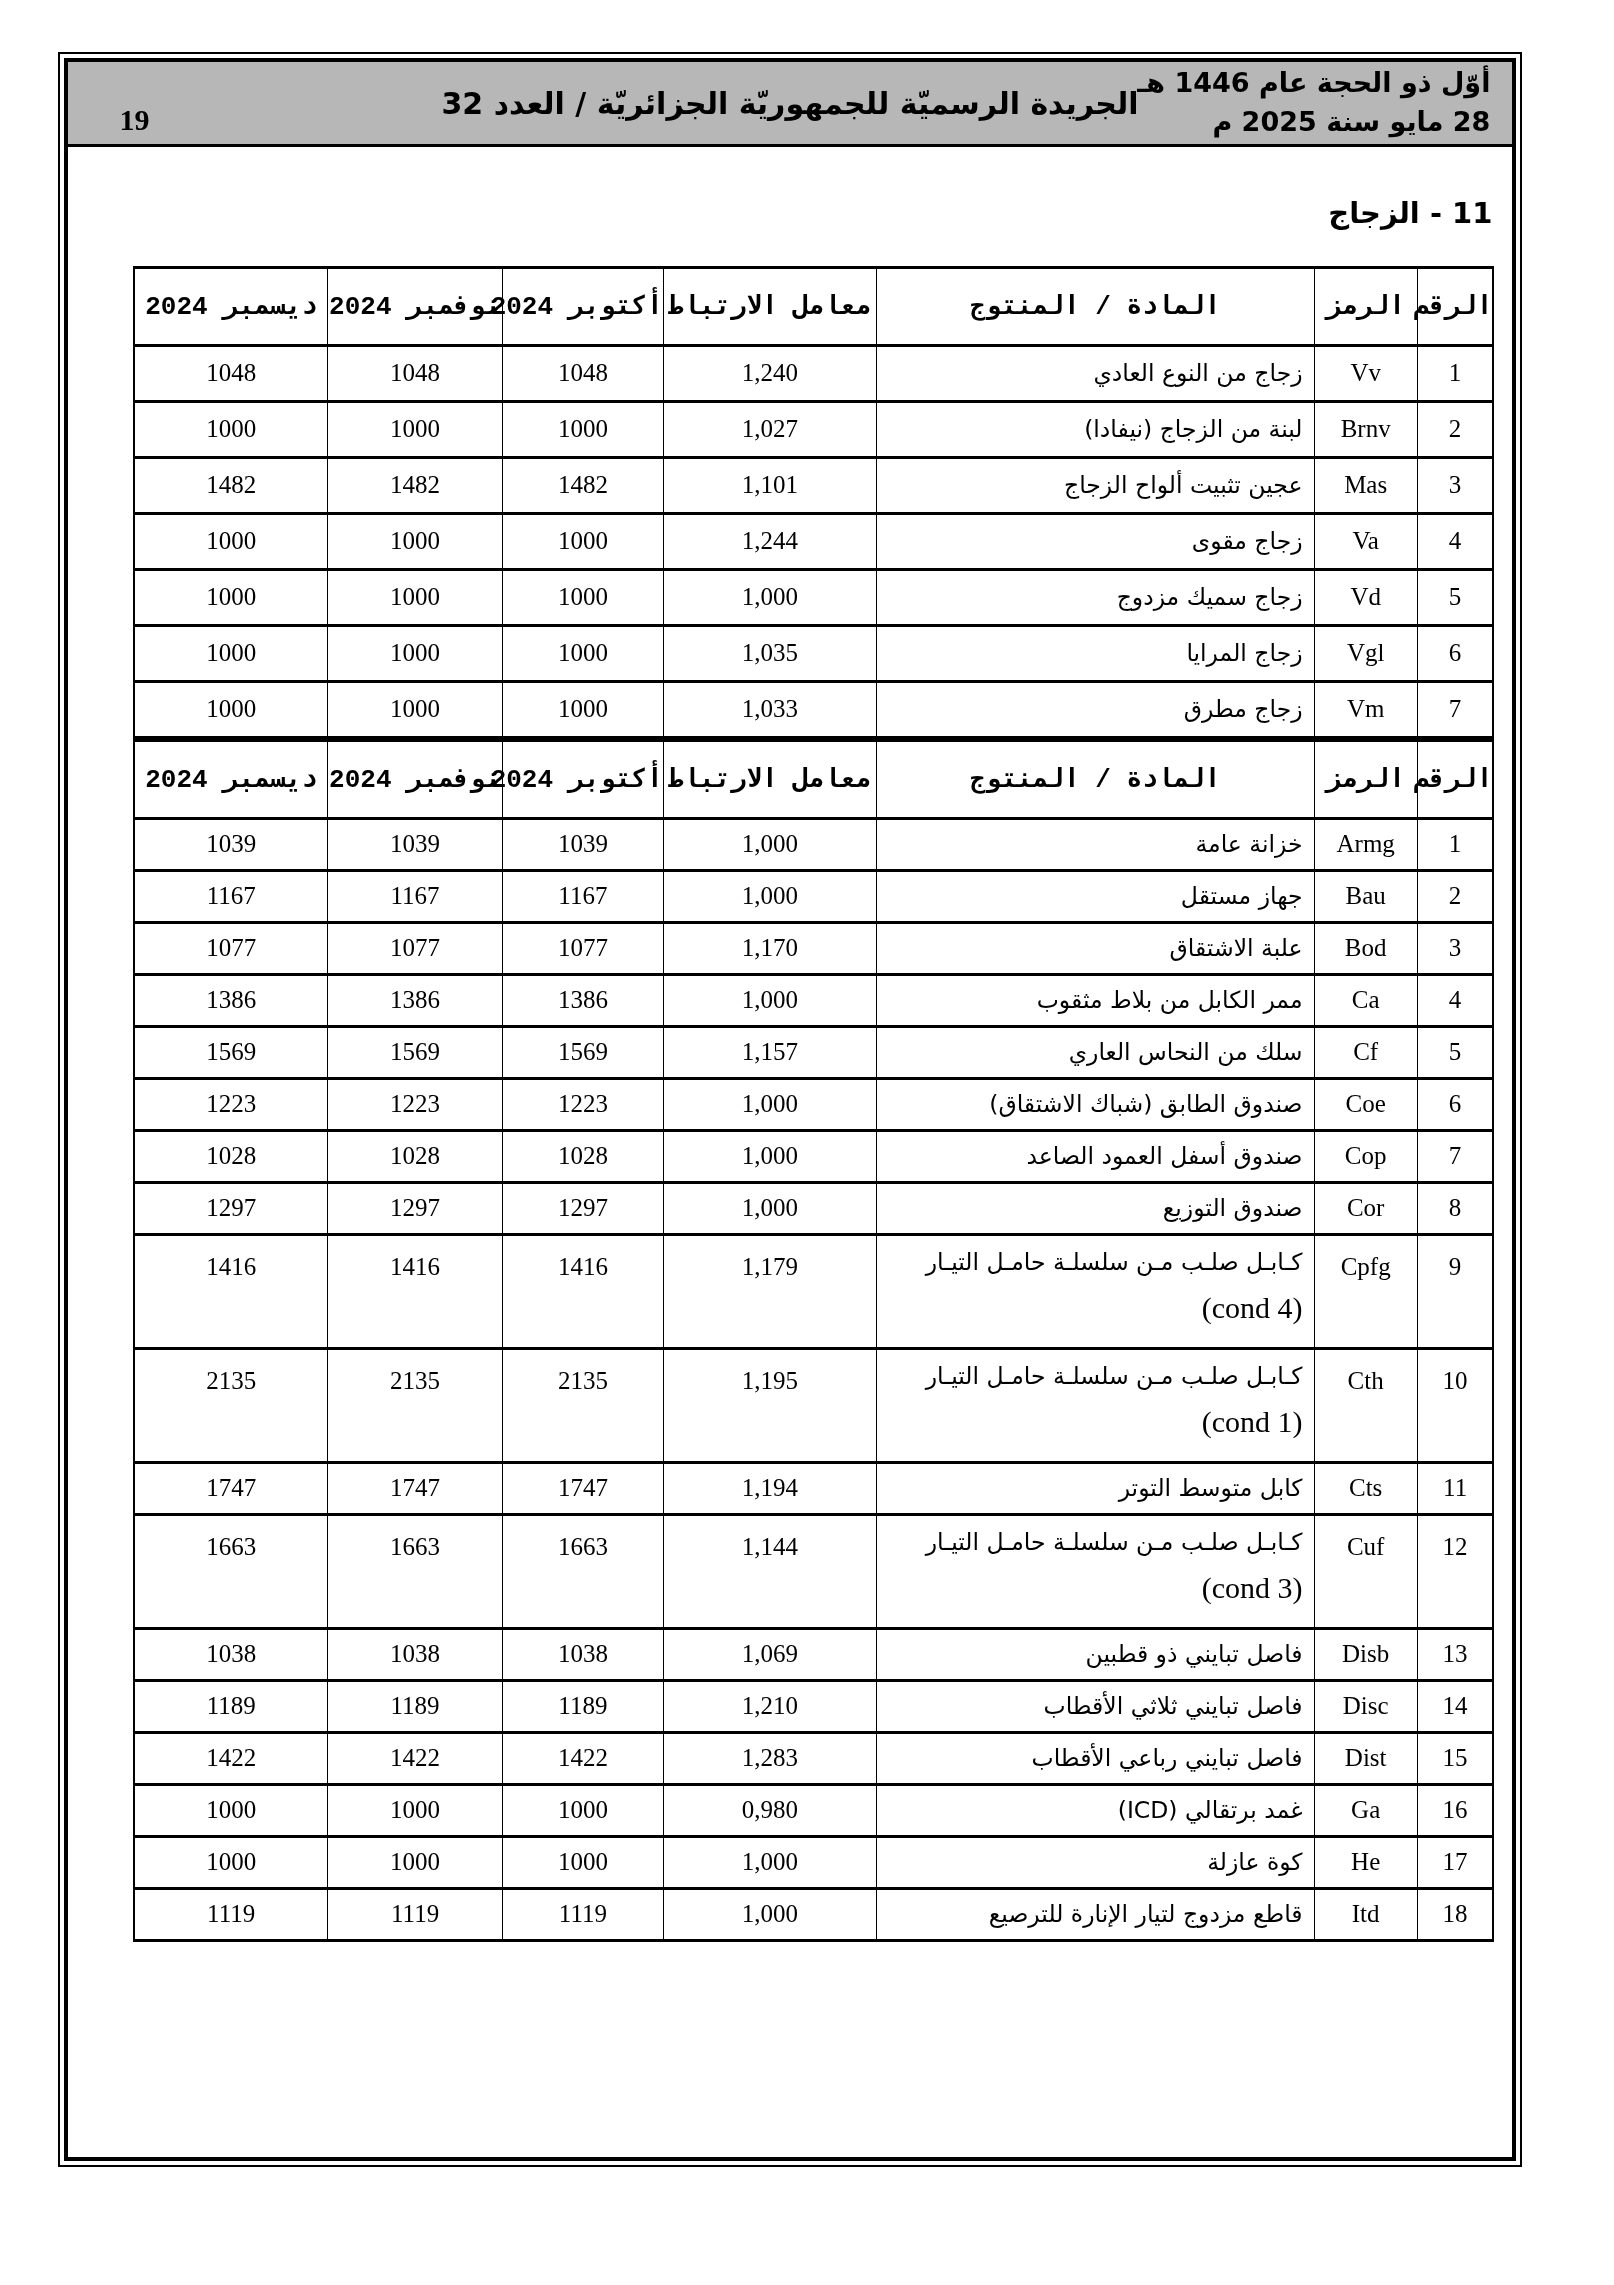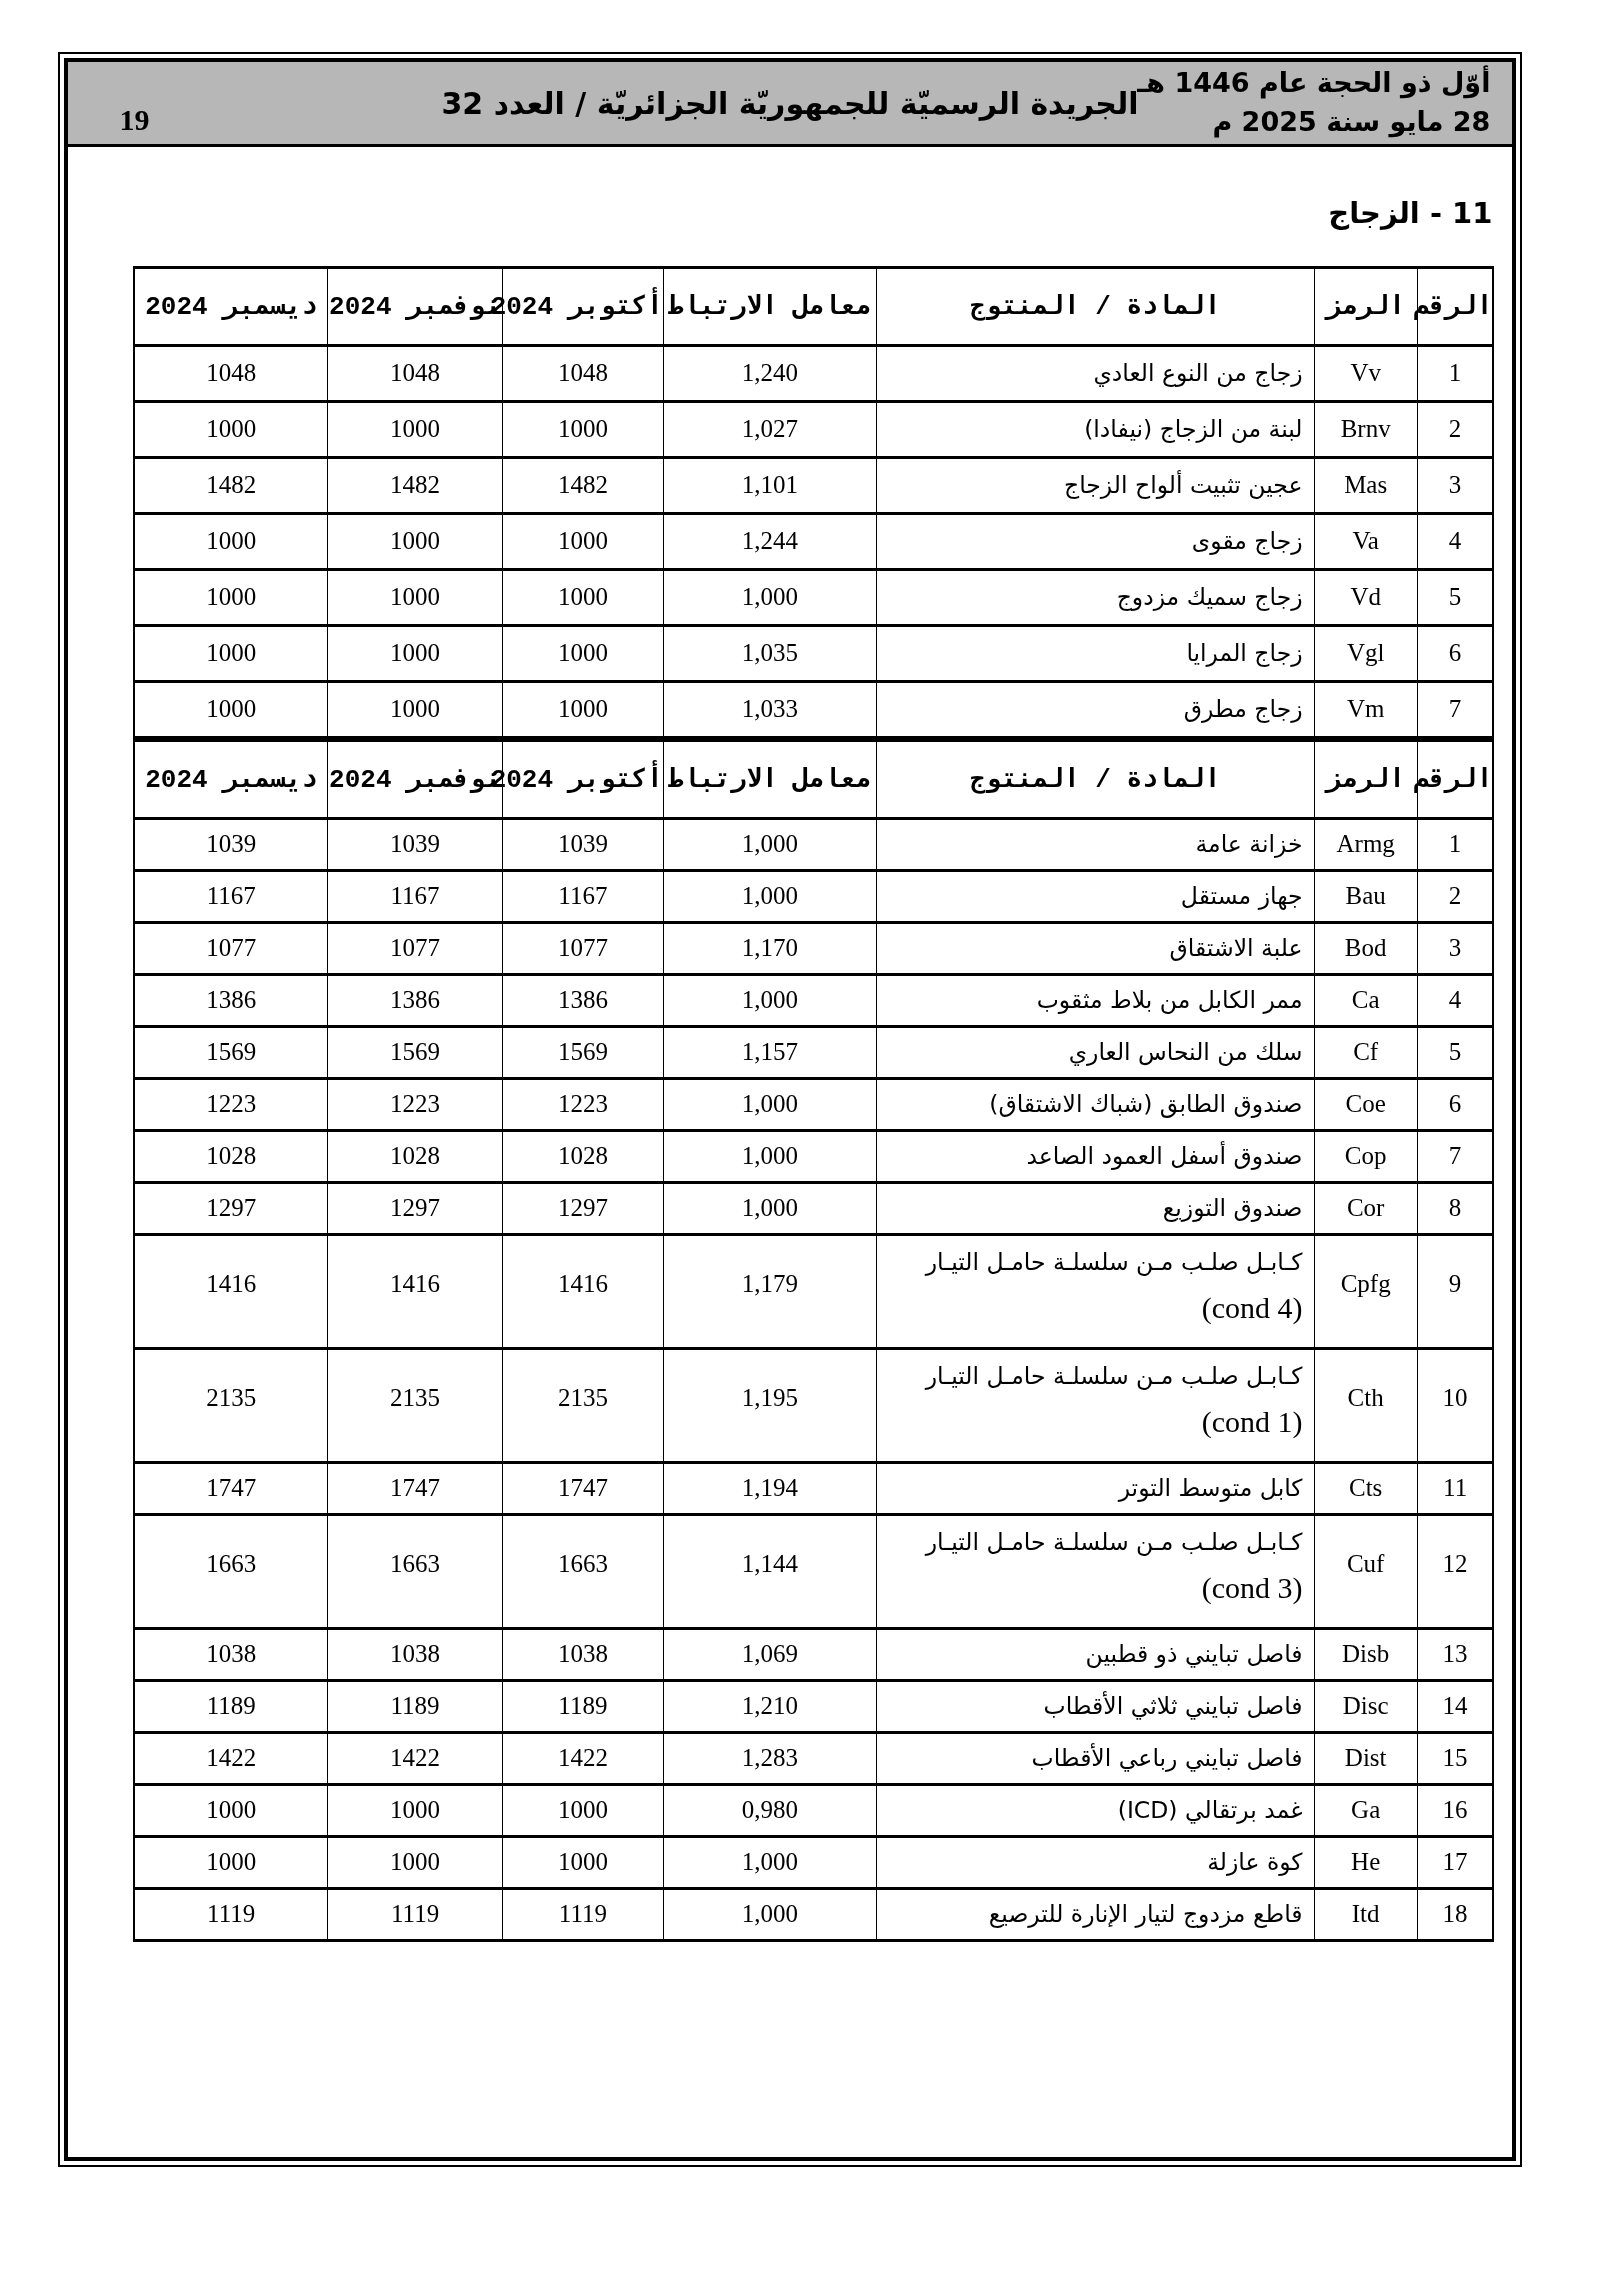--- a/index.html
+++ b/index.html
@@ -68,21 +68,21 @@
   .t2 tbody td { height:52px; }
   td.product-cell {
     text-align:right; padding-right:11px; padding-left:7.2px;
     font-family:"DejaVu Sans", sans-serif !important; font-size:23.5px !important;
   }
   .product-note {
     display:block; text-align:right;
     font-family:"Liberation Serif", serif; font-size:30px;
     padding:14.5px 0 3.6px 27px;
   }
-  tr.tall td { height:114px; vertical-align:top; padding-top:34px; }
+  tr.tall td { height:114px; vertical-align:top; padding-top:17px; }
   tr.tall td.product-cell { padding-top:12.7px; }
 </style>
 </head>
 <body>
 
 <div class="page-frame">
   <div class="page-inner">
 
     <div class="masthead">
       <div class="masthead-date">

